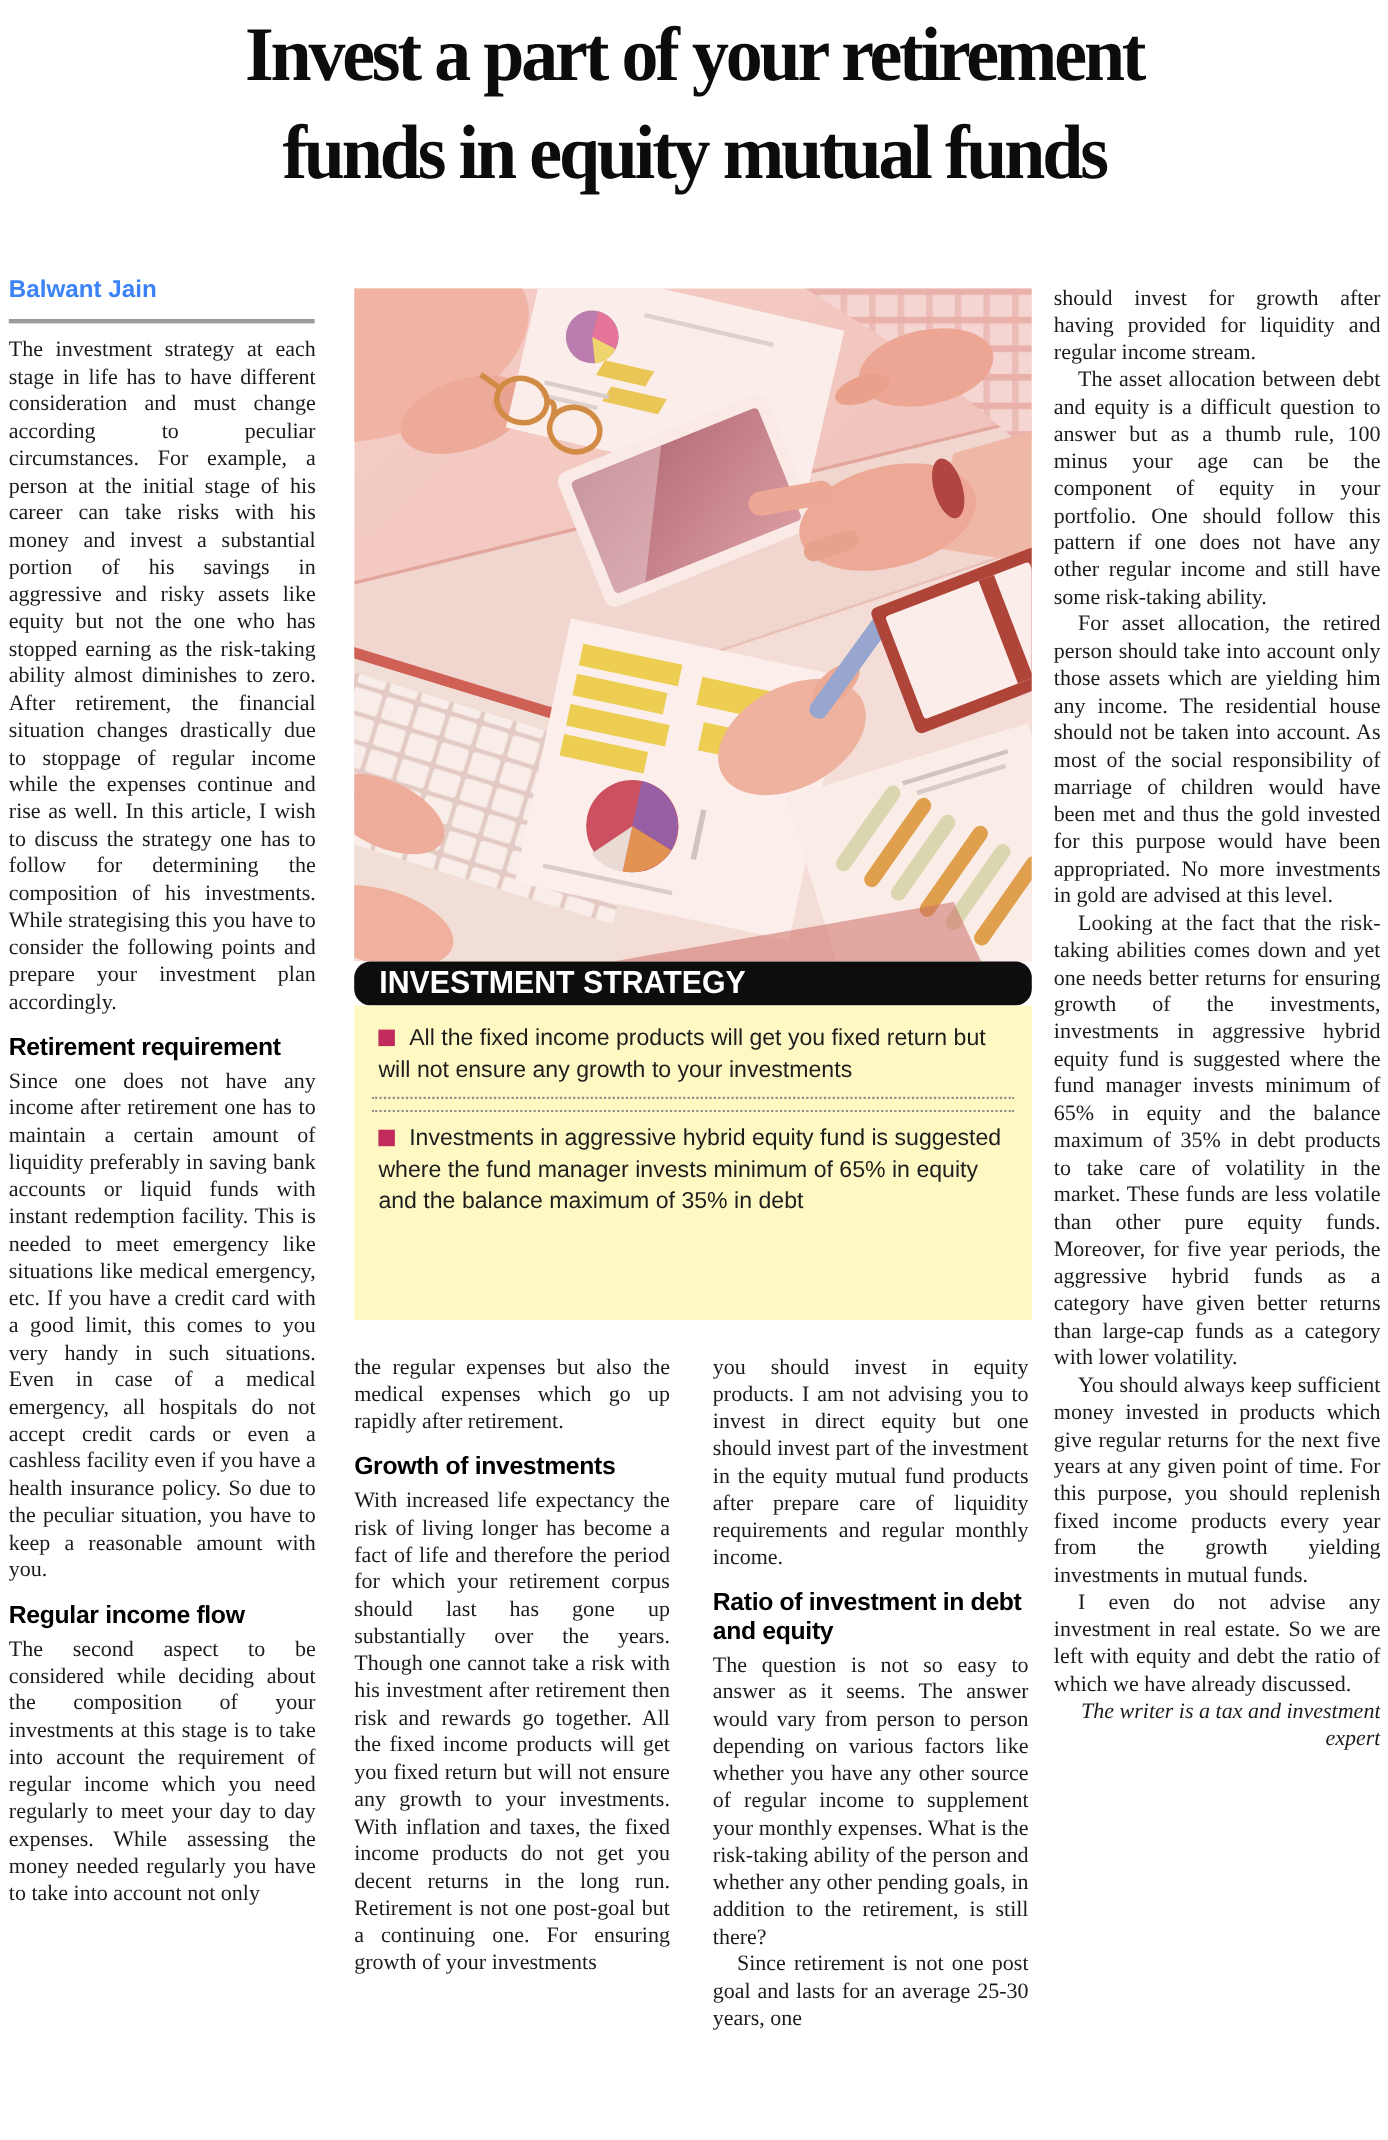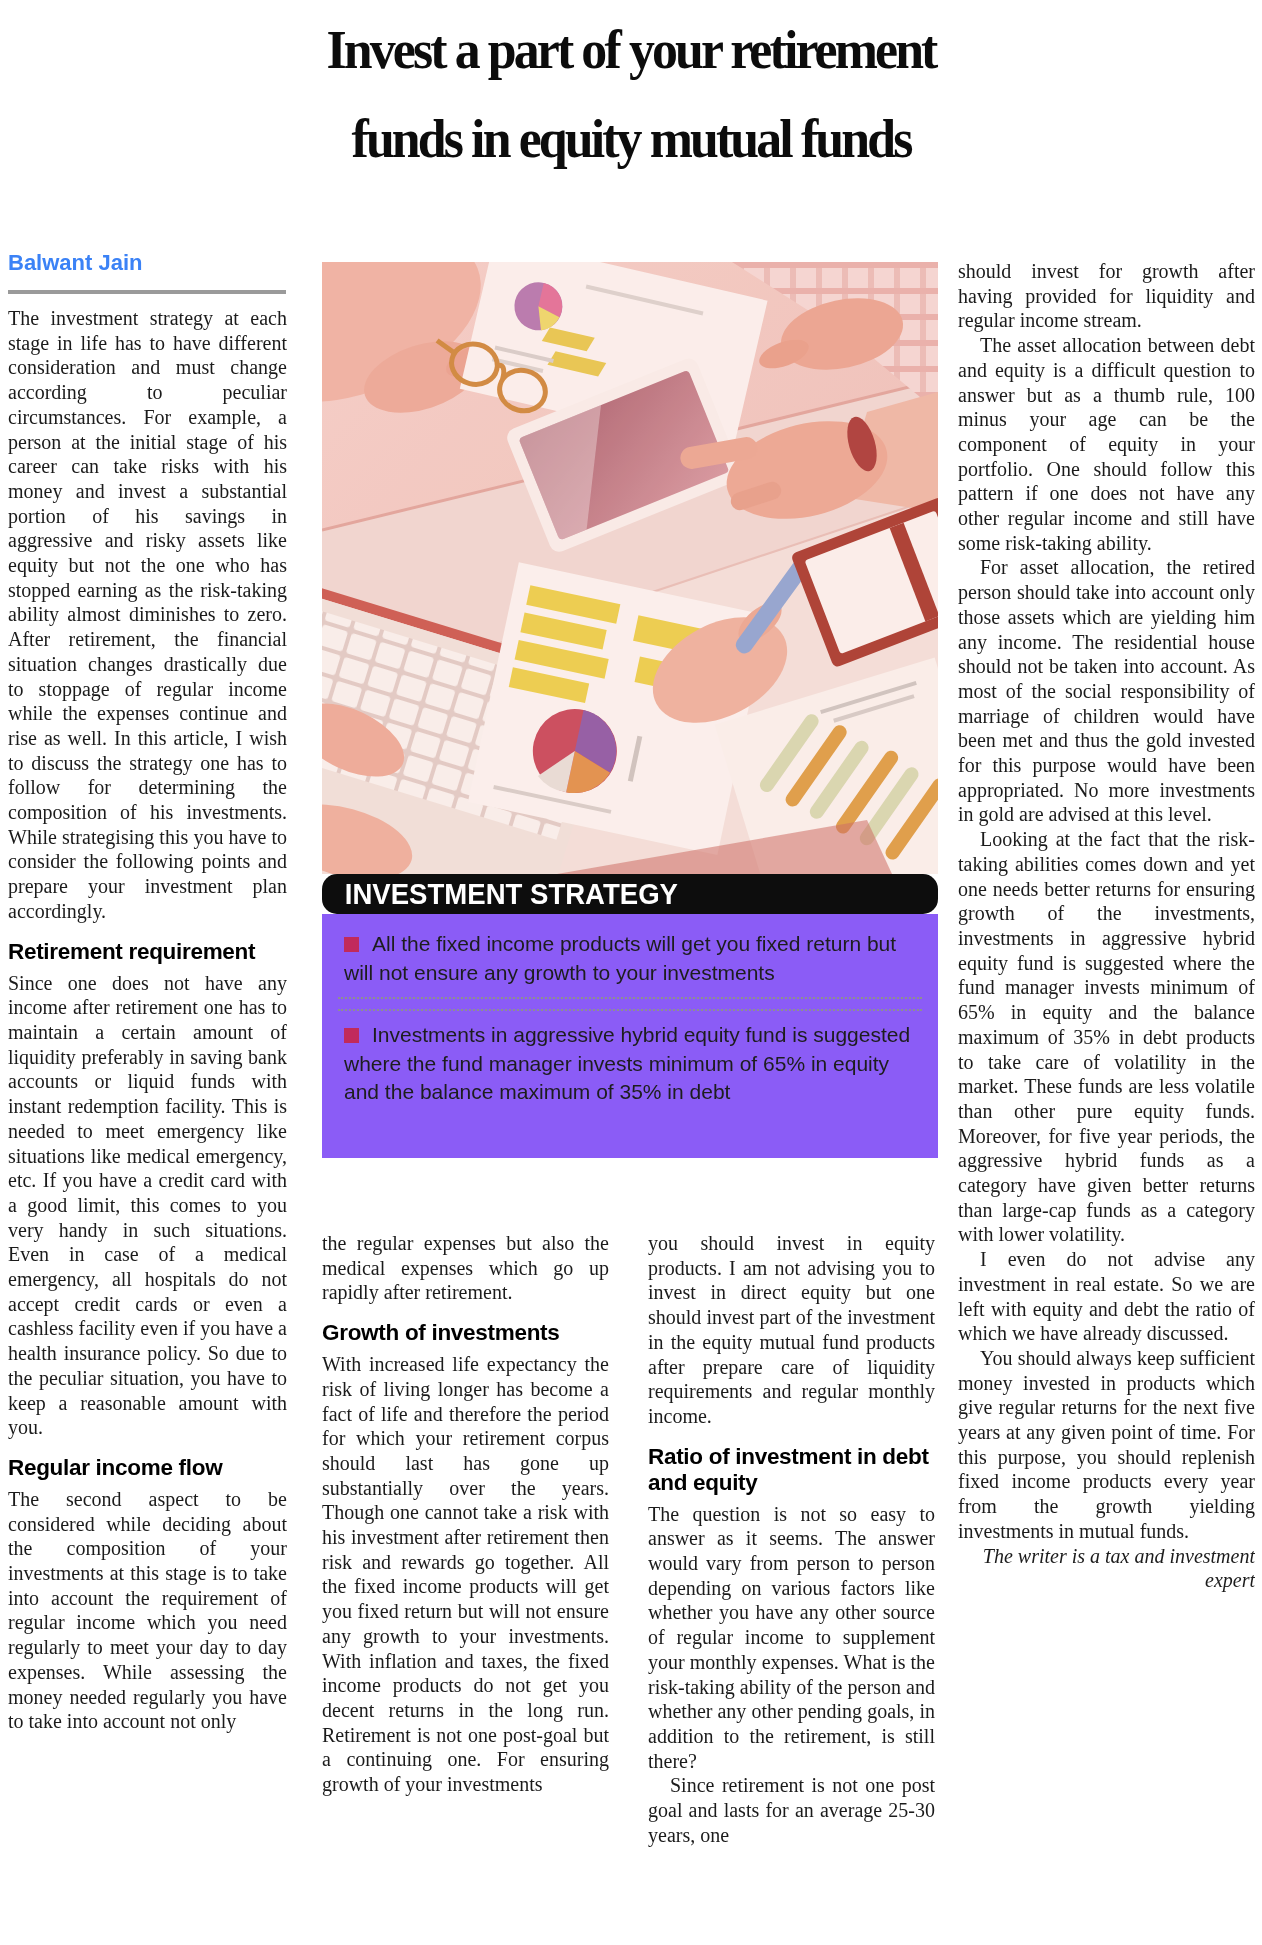--- a/index.html
+++ b/index.html
@@ -2,21 +2,21 @@
 <html><head>
 <meta charset="utf-8">
 <style>
   html,body{margin:0;padding:0;background:#ffffff;}
   .page{position:relative;width:1262px;height:1945px;background:#ffffff;overflow:hidden;
         font-family:"Liberation Serif", serif;color:#1b1b1b;}
 
   
   .headline{position:absolute;top:6px;left:0;width:1262px;text-align:center;
             font-family:"Liberation Serif", serif;font-weight:700;color:#0c0c0c;
-            font-size:54px;line-height:89px;letter-spacing:-3px;}
+            font-size:70px;line-height:89px;letter-spacing:-3px;}
   .headline .hl{transform:scaleX(.96);transform-origin:center;}
 
   
   .byline{position:absolute;top:250px;left:8px;width:279px;
           font-family:"Liberation Sans", sans-serif;font-weight:700;font-size:22px;color:#3b82f6;}
   .byline-rule{position:absolute;top:290px;left:8px;width:278px;height:4px;background:#9a9a9a;}
 
   
   .col{position:absolute;text-align:justify;font-size:20px;line-height:24.7px;overflow:hidden;}
   .col p{margin:0;}
@@ -32,21 +32,21 @@
   
   .photo{position:absolute;left:322px;top:262px;width:616px;height:612px;overflow:hidden;}
   .photo svg{display:block;}
 
   
   .strategy-bar{position:absolute;left:322px;top:874px;width:616px;height:40px;background:#0d0d0d;
                 display:flex;align-items:center;border-radius:15px;}
   .strategy-bar .t{color:#ffffff;font-family:"Liberation Sans", sans-serif;font-weight:700;
                    font-size:29px;letter-spacing:0;padding-left:24px;display:inline-block;
                    transform:scaleX(.95);transform-origin:left center;white-space:nowrap;}
-  .strategy-box{position:absolute;left:322px;top:914px;width:616px;height:244px;background:#8b5cf6;
+  .strategy-box{position:absolute;left:322px;top:914px;width:616px;height:286px;background:#fef9c3;
                 box-sizing:border-box;padding:16px 22px 0 22px;
                 font-family:"Liberation Sans", sans-serif;font-size:21px;line-height:28.5px;color:#1d1d1d;
                 text-align:left;overflow:hidden;}
   .bullet-item .sq{display:inline-block;width:15px;height:15px;background:#c12a5c;
                    margin-right:13px;position:relative;top:1px;}
   .bullet-item.bold{font-weight:700;}
   .dots{border-top:2px dotted #8f8f8f;height:0;margin:10px -6px 10px -6px;}
 </style>
 </head>
 <body>
@@ -222,18 +222,18 @@
     <div class="subhead">Ratio of investment in debt and equity</div>
     <p>The question is not so easy to answer as it seems. The answer would vary from person to person depending on various factors like whether you have any other source of regular income to supplement your monthly expenses. What is the risk-taking ability of the person and whether any other pending goals, in addition to the retirement, is still there?</p>
     <p class="ind">Since retirement is not one post goal and lasts for an average 25-30 years, one</p>
   </div>
 
   <div class="col col4">
     <p>should invest for growth after having provided for liquidity and regular income stream.</p>
     <p class="ind">The asset allocation between debt and equity is a difficult question to answer but as a thumb rule, 100 minus your age can be the component of equity in your portfolio. One should follow this pattern if one does not have any other regular income and still have some risk-taking ability.</p>
     <p class="ind">For asset allocation, the retired person should take into account only those assets which are yielding him any income. The residential house should not be taken into account. As most of the social responsibility of marriage of children would have been met and thus the gold invested for this purpose would have been appropriated. No more investments in gold are advised at this level.</p>
     <p class="ind">Looking at the fact that the risk-taking abilities comes down and yet one needs better returns for ensuring growth of the investments, investments in aggressive hybrid equity fund is suggested where the fund manager invests minimum of 65% in equity and the balance maximum of 35% in debt products to take care of volatility in the market. These funds are less volatile than other pure equity funds. Moreover, for five year periods, the aggressive hybrid funds as a category have given better returns than large-cap funds as a category with lower volatility.</p>
+    <p class="ind">You should always keep sufficient money invested in products which give regular returns for the next five years at any given point of time. For this purpose, you should replenish fixed income products every year from the growth yielding investments in mutual funds.</p>
     <p class="ind">I even do not advise any investment in real estate. So we are left with equity and debt the ratio of which we have already discussed.</p>
-    <p class="ind">You should always keep sufficient money invested in products which give regular returns for the next five years at any given point of time. For this purpose, you should replenish fixed income products every year from the growth yielding investments in mutual funds.</p>
     <p class="signoff">The writer is a tax and investment expert</p>
   </div>
 
 </div>
 
 </body></html>

